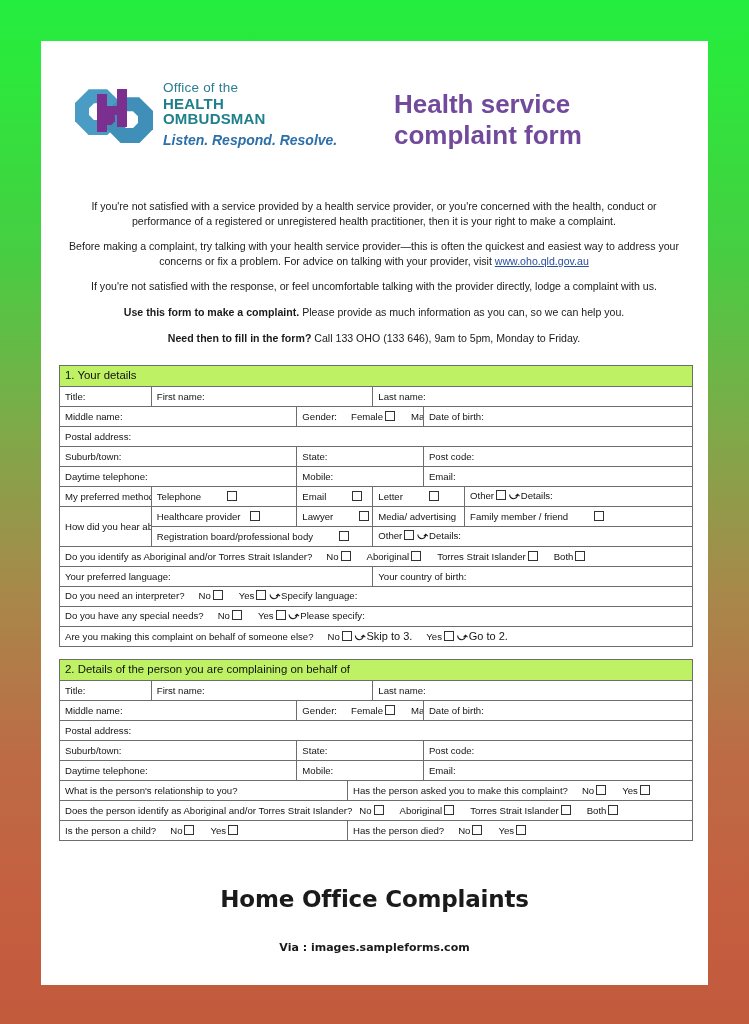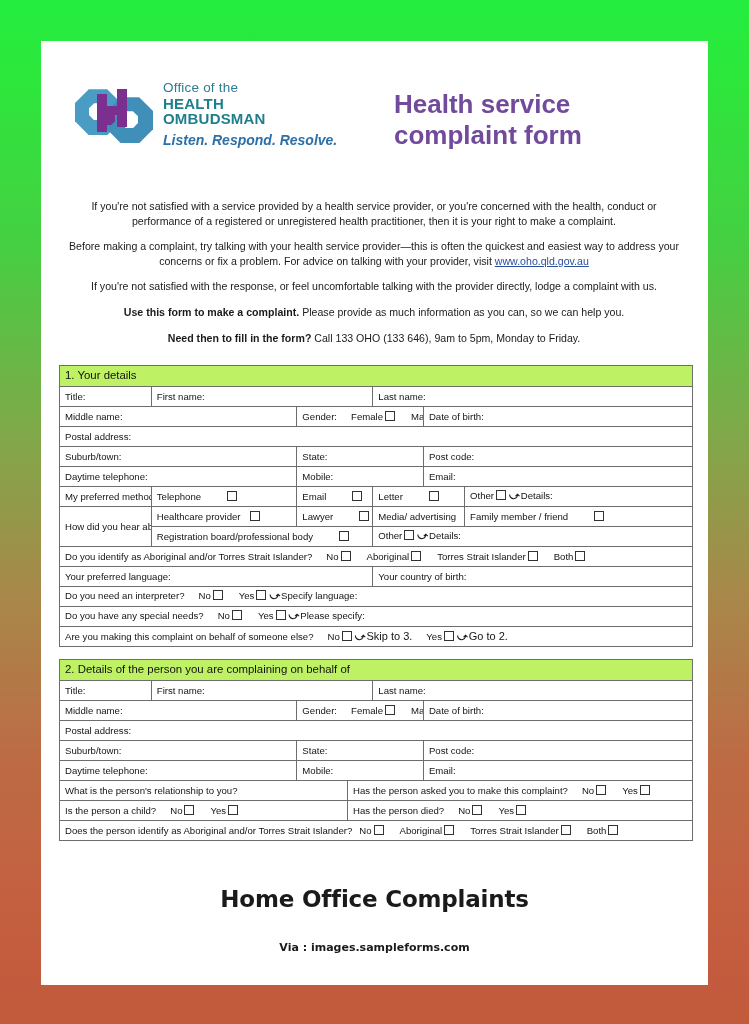--- a/index.html
+++ b/index.html
@@ -410,33 +410,33 @@
       </tr>
 
       <tr>
         <td colspan="4">What is the person's relationship to you?</td>
         <td colspan="5">
           <span>Has the person asked you to make this complaint?</span><span class="sp"></span><span>No</span><span class="cb"></span><span class="sp"></span><span>Yes</span><span class="cb"></span>
         </td>
       </tr>
 
       <tr>
+        <td colspan="9">
+          <span>Does the person identify as Aboriginal and/or Torres Strait Islander?</span><span class="sp-s"></span><span>No</span><span class="cb"></span><span class="sp"></span><span>Aboriginal</span><span class="cb"></span><span class="sp"></span><span>Torres Strait Islander</span><span class="cb"></span><span class="sp"></span><span>Both</span><span class="cb"></span>
+        </td>
+      </tr>
+
+      <tr>
         <td colspan="4">
           <span>Is the person a child?</span><span class="sp"></span><span>No</span><span class="cb"></span><span class="sp"></span><span>Yes</span><span class="cb"></span>
         </td>
         <td colspan="5">
           <span>Has the person died?</span><span class="sp"></span><span>No</span><span class="cb"></span><span class="sp"></span><span>Yes</span><span class="cb"></span>
         </td>
       </tr>
-
-      <tr>
-        <td colspan="9">
-          <span>Does the person identify as Aboriginal and/or Torres Strait Islander?</span><span class="sp-s"></span><span>No</span><span class="cb"></span><span class="sp"></span><span>Aboriginal</span><span class="cb"></span><span class="sp"></span><span>Torres Strait Islander</span><span class="cb"></span><span class="sp"></span><span>Both</span><span class="cb"></span>
-        </td>
-      </tr>
     </tbody>
         </table>
 
   </div>
 
   <div class="foot-title">Home Office Complaints</div>
   <div class="foot-via">Via : images.sampleforms.com</div>
 
  </div>
 </div>

